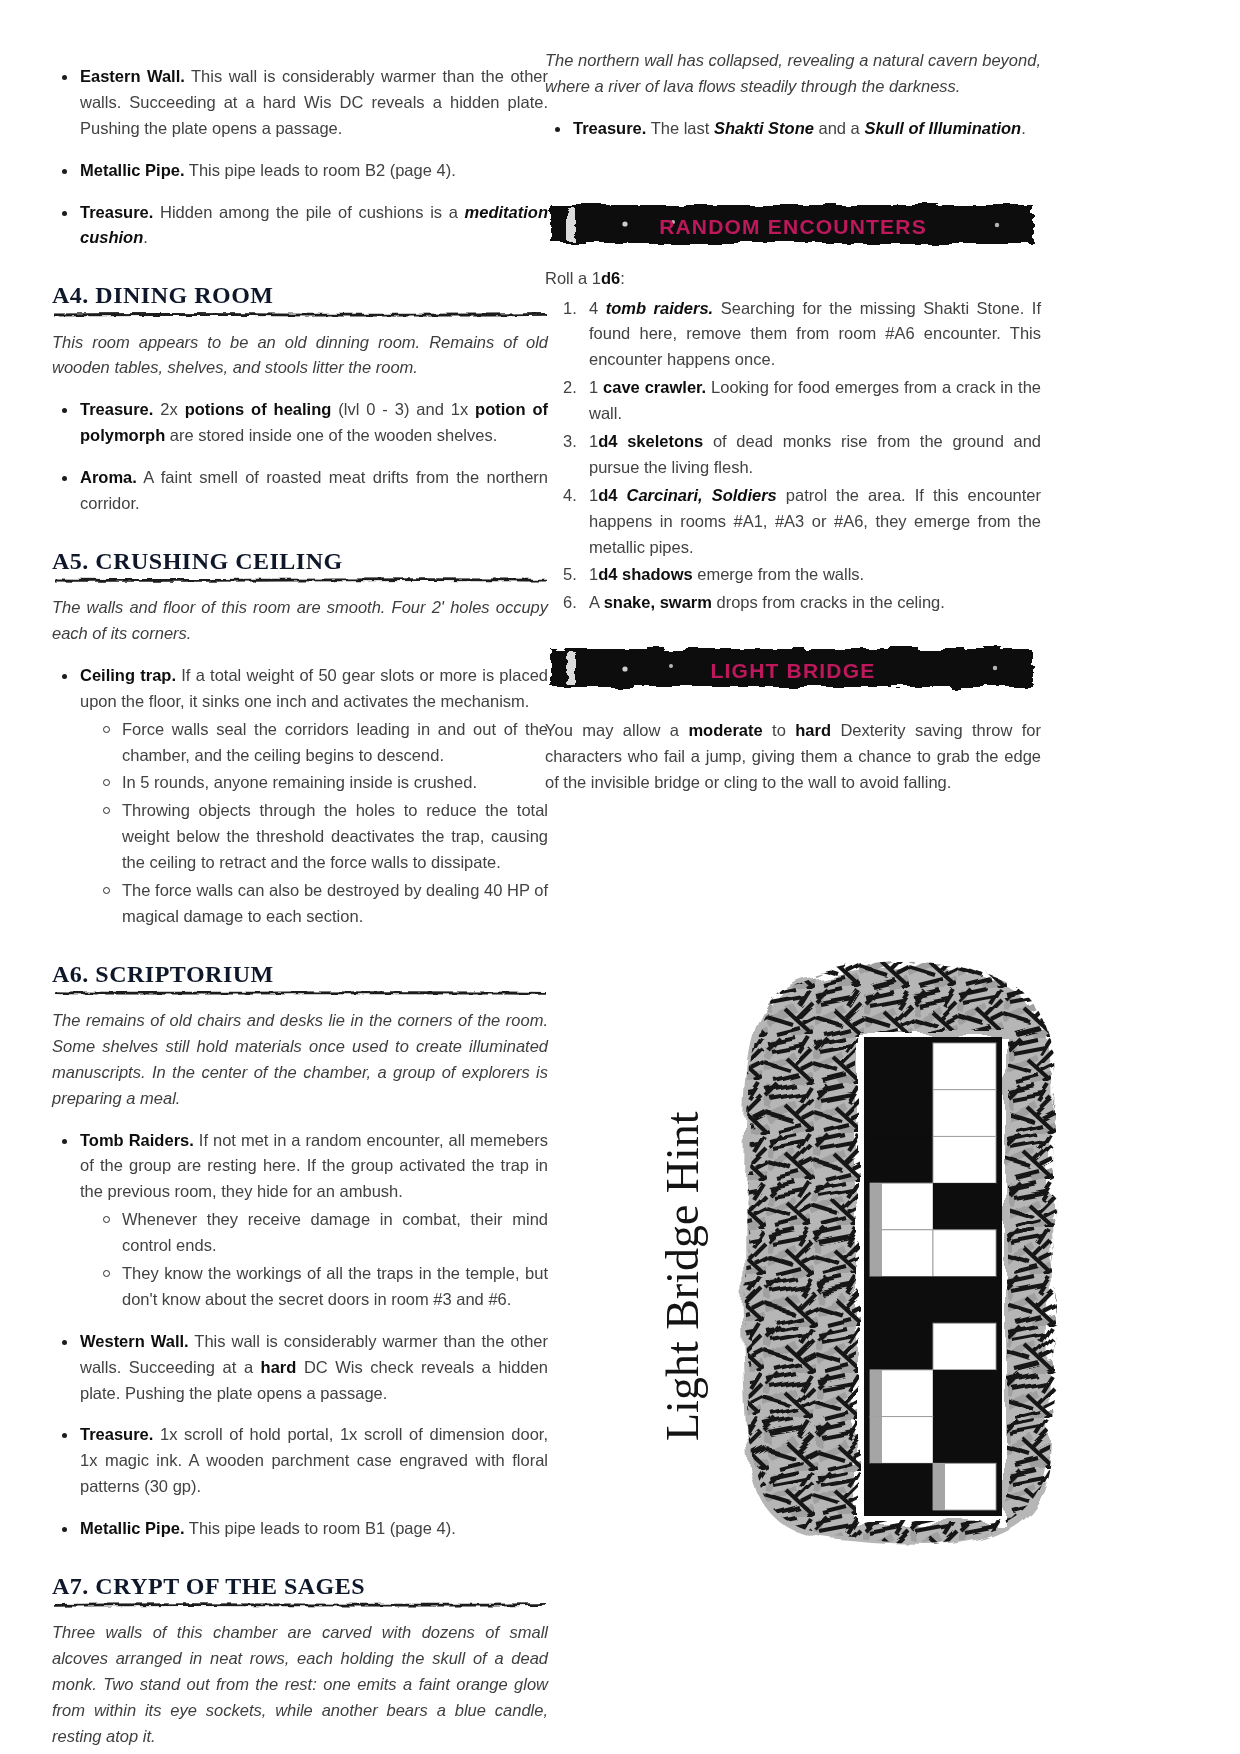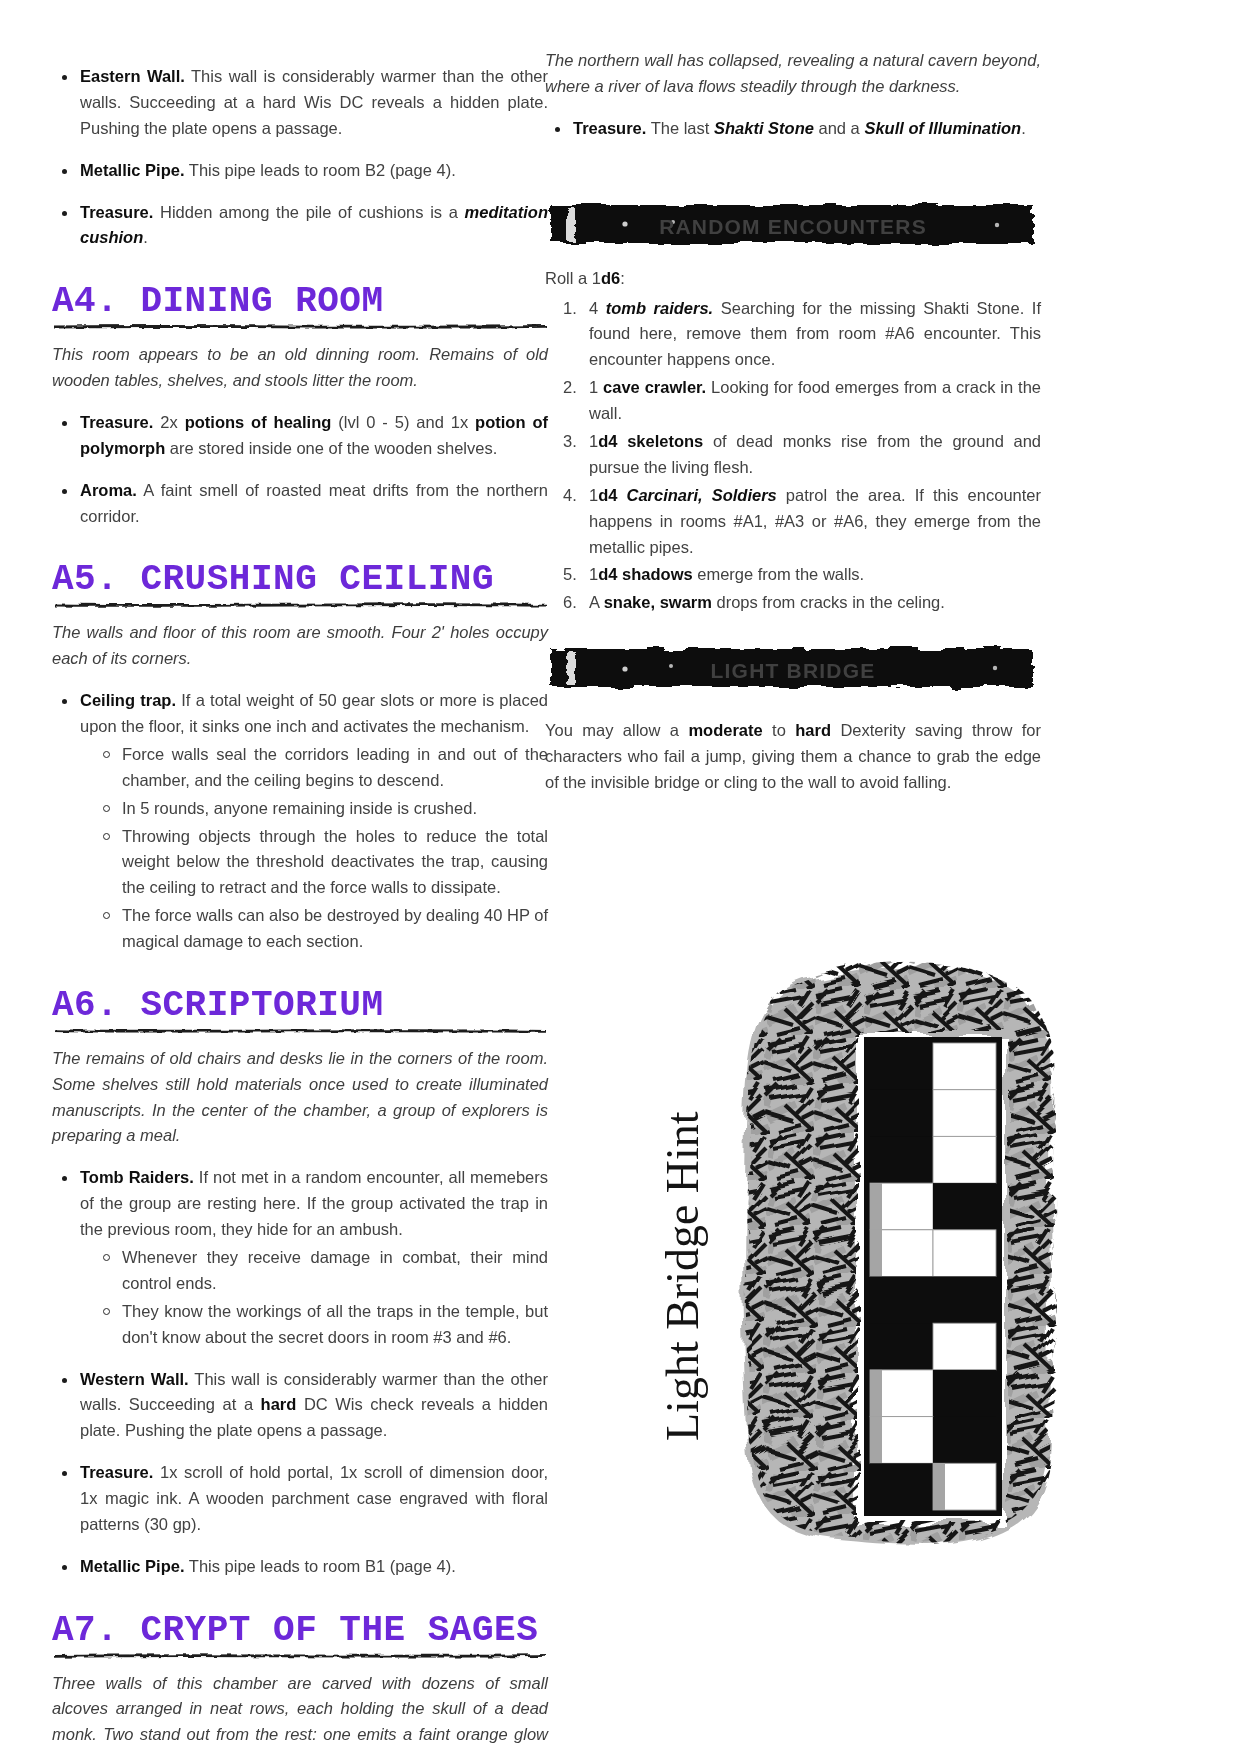--- a/index.html
+++ b/index.html
@@ -10,25 +10,25 @@
   .b{font-weight:bold;color:#0e0e0e;}
   .i{font-style:italic;}
   p{margin:0 0 10px 0;}
   .read{font-style:italic;color:#3e3e3e;margin:10px 0 8px 0;}
   ul.bullets{list-style:none;margin:0 0 6px 0;padding:0;}
   ul.bullets>li{position:relative;padding-left:28px;margin:16px 0;}
   ul.bullets>li::before{content:"";position:absolute;left:10px;top:11px;width:5px;height:5px;border-radius:50%;background:#1c1c1c;}
   ul.subs{list-style:none;margin:2px 0 0 0;padding:0 0 0 14px;}
   ul.subs>li{position:relative;padding-left:28px;margin:2px 0;}
   ul.subs>li::before{content:"";position:absolute;left:9px;top:9px;width:5px;height:5px;border-radius:50%;background:transparent;border:1.7px solid #2a2a2a;}
-  section h2{font-size:36px;line-height:1.05;font-weight:bold;color:#6d28d9;letter-spacing:.5px;margin:32px 0 0 0;text-transform:uppercase;font-family:Liberation Mono, monospace;}
+  section h2{font-size:24px;line-height:1.05;font-weight:bold;color:#0f172a;letter-spacing:.5px;margin:32px 0 0 0;text-transform:uppercase;font-family:Liberation Serif, serif;}
   .rule{display:block;margin:1px 0 6px 0;}
   .banner{position:relative;height:52px;margin:30px 0 16px 0;}
   .banner svg{position:absolute;left:0;top:0;}
-  .banner-label{position:absolute;left:0;right:0;top:13px;text-align:center;color:#404040;font-weight:bold;font-size:21px;letter-spacing:1.2px;font-family:"Liberation Sans",sans-serif;}
+  .banner-label{position:absolute;left:0;right:0;top:13px;text-align:center;color:#be185d;font-weight:bold;font-size:21px;letter-spacing:1.2px;font-family:"Liberation Sans",sans-serif;}
   .roll{margin:0 0 4px 0;}
   ol.enc{list-style:none;margin:0;padding:0 0 0 18px;}
   ol.enc>li{position:relative;padding-left:26px;margin:2px 0;}
   ol.enc .num{position:absolute;left:0;top:0;}
   .fig-label{position:absolute;left:650px;top:1000px;height:552px;width:64px;display:flex;align-items:center;justify-content:center;writing-mode:vertical-rl;transform:rotate(180deg);font-family:"Liberation Serif",serif;font-size:46px;color:#141414;white-space:nowrap;}
   .fig{position:absolute;left:718px;top:940px;}
 </style>
 </head>
 <body>
 
@@ -48,21 +48,21 @@
         <defs>
             <filter id="u1" x="-10%" y="-200%" width="120%" height="500%">
               <feTurbulence type="fractalNoise" baseFrequency="0.09 0.13" numOctaves="2" seed="3" result="n"></feTurbulence>
               <feDisplacementMap in="SourceGraphic" in2="n" scale="5"></feDisplacementMap>
             </filter>
           </defs>
         <path d="M2 5 C140 3.2 330 6.6 494 4.4" stroke="#1b1b1b" stroke-width="2.8" fill="none" filter="url(#u1)"></path>
       </svg>
       <p class="read"><span class="i">This room appears to be an old dinning room. Remains of old wooden tables, shelves, and stools litter the room.</span></p>
       <ul class="bullets">
-        <li><span class="b">Treasure.</span><span> 2x </span><span class="b">potions of healing</span><span> (lvl 0 - 5) and 1x </span><span class="b">potion of polymorph</span><span> are stored inside one of the wooden shelves.</span></li>
+        <li><span class="b">Treasure.</span><span> 2x </span><span class="b">potions of healing</span><span> (lvl 0 - 3) and 1x </span><span class="b">potion of polymorph</span><span> are stored inside one of the wooden shelves.</span></li>
         <li><span class="b">Aroma.</span><span> A faint smell of roasted meat drifts from the northern corridor.</span></li>
       </ul>
     </section>
 
     <section>
       <h2>A5. Crushing Ceiling</h2>
       <svg class="rule" width="496" height="10" viewBox="0 0 496 10">
         <defs>
             <filter id="u2" x="-10%" y="-200%" width="120%" height="500%">
               <feTurbulence type="fractalNoise" baseFrequency="0.09 0.13" numOctaves="2" seed="9" result="n"></feTurbulence>

